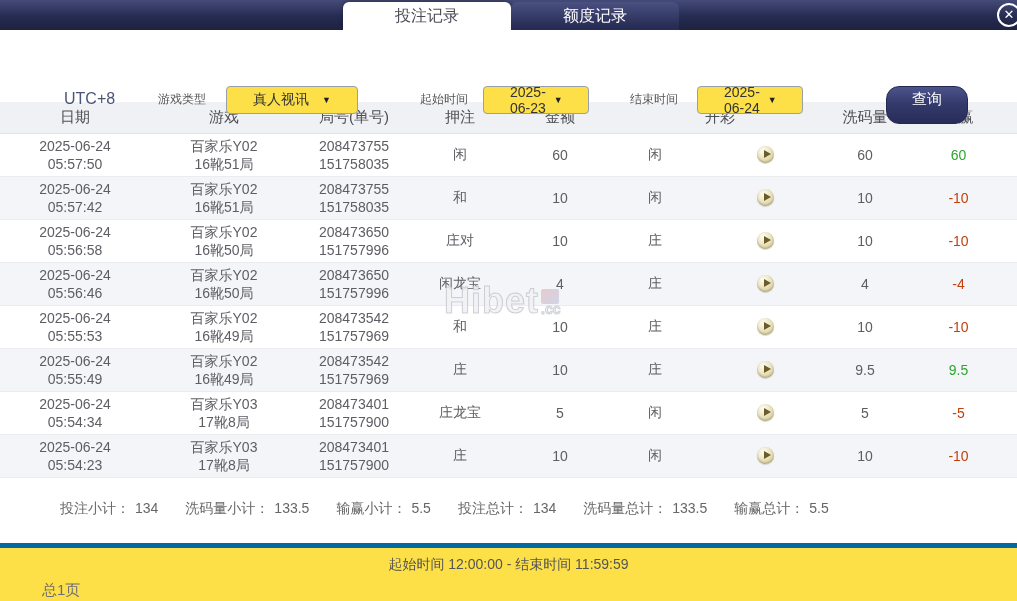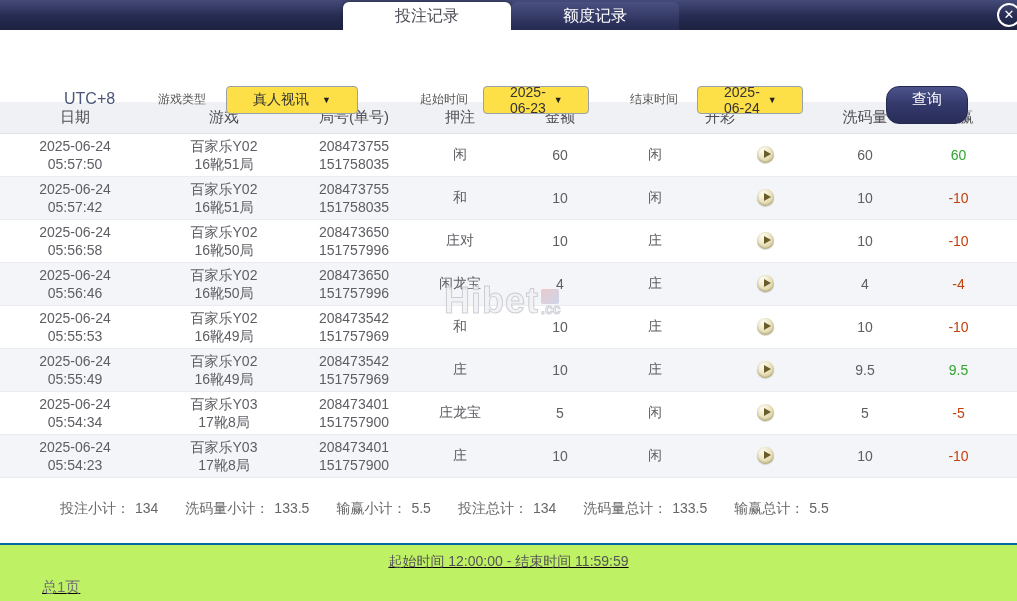--- a/index.html
+++ b/index.html
@@ -53,21 +53,21 @@
     border-bottom:4.5px solid transparent; }
 
   
   .summary { height:63px; background:#fff; display:flex; align-items:center;
     padding-left:60px; font-size:14px; color:#666; }
   .sum-item { margin-right:27px; white-space:nowrap; }
   .sum-val { margin-left:5px; }
 
   
   .footer { position:absolute; left:0; right:0; bottom:0; height:58px;
-    background:#bef264; border-top:2px solid #0369a1;text-decoration:underline; }
+    background:#fde047; border-top:5px solid #0369a1; }
   .footer-center { text-align:center; padding-top:8px; font-size:14px; color:#555; }
   .footer-row { display:flex; justify-content:space-between; padding:7px 42px 0 42px;
     font-size:15px; color:#6e6e76; }
 
   
   .watermark { position:absolute; left:444px; top:284px; display:flex; align-items:flex-end;
     pointer-events:none; z-index:5;
     font-weight:bold; color:rgba(238,239,243,.72);
     -webkit-text-stroke:1px rgba(172,175,186,.55);
     text-shadow:0 1px 1px rgba(255,255,255,.6); }

